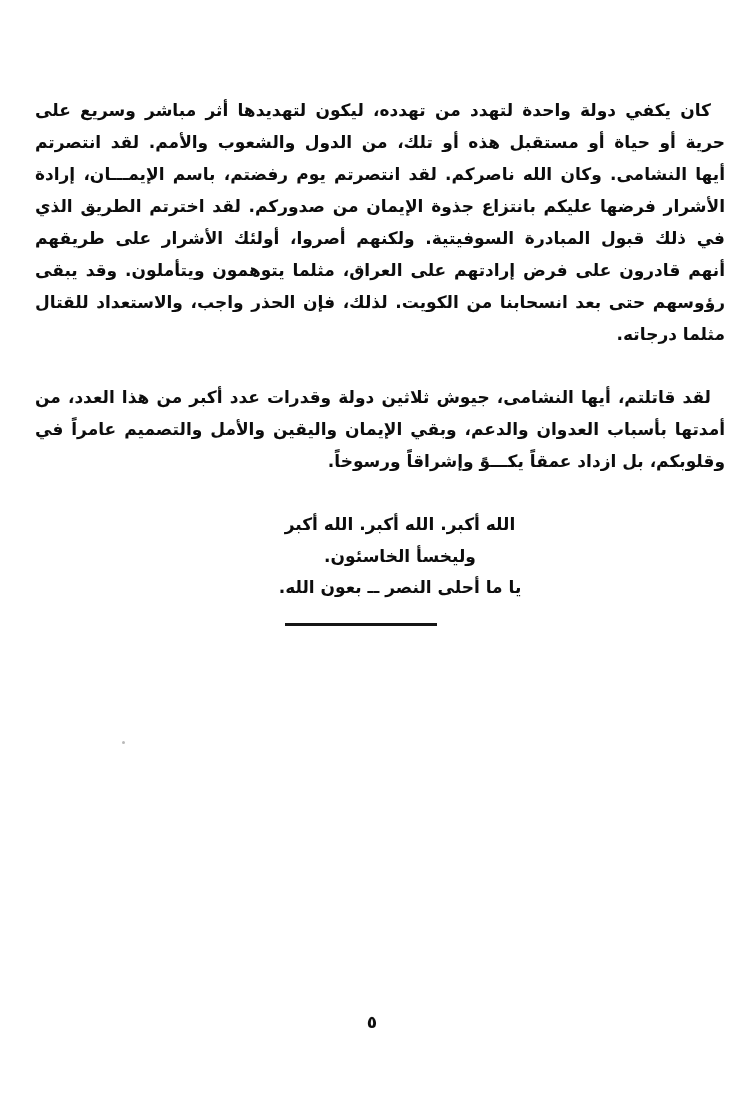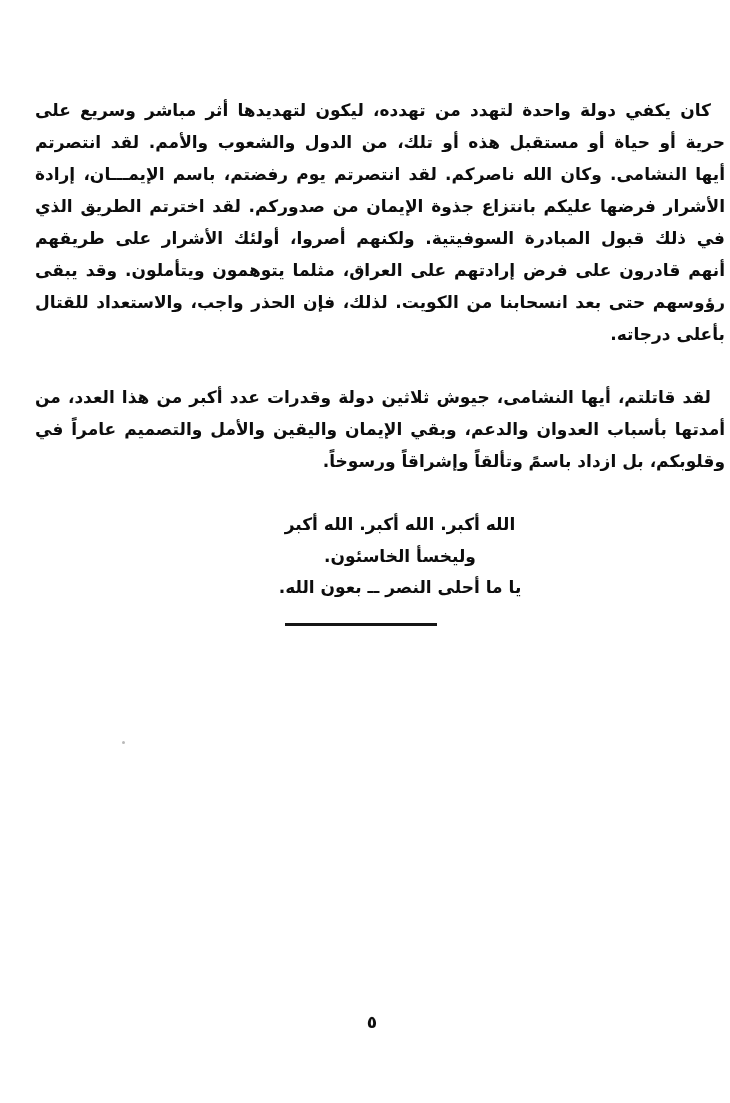--- a/index.html
+++ b/index.html
@@ -95,29 +95,29 @@
   <div class="body-text" dir="rtl">
 
     <div>
       <div class="tline indent">كان يكفي دولة واحدة لتهدد من تهدده، ليكون لتهديدها أثر مباشر وسريع على حساب كرامة أو</div>
       <div class="tline">حرية أو حياة أو مستقبل هذه أو تلك، من الدول والشعوب والأمم. لقد انتصرتم بالحق على البـــاطل</div>
       <div class="tline">أيها النشامى. وكان الله ناصركم. لقد انتصرتم يوم رفضتم، باسم الإيمـــان، إرادة الشـــر، التـــي أراد</div>
       <div class="tline">الأشرار فرضها عليكم بانتزاع جذوة الإيمان من صدوركم. لقد اخترتم الطريق الذي اخترتموه، بمـــ</div>
       <div class="tline">في ذلك قبول المبادرة السوفيتية. ولكنهم أصروا، أولئك الأشرار على طريقهم وطريقتهم، متوهميـــن</div>
       <div class="tline">أنهم قادرون على فرض إرادتهم على العراق، مثلما يتوهمون ويتأملون. وقد يبقى أملهم هـــذا فـــ</div>
       <div class="tline">رؤوسهم حتى بعد انسحابنا من الكويت. لذلك، فإن الحذر واجب، والاستعداد للقتال يجـــب أن يكـــو</div>
-      <div class="tline plain">بأعلى درجاته.</div>
+      <div class="tline plain">مثلما درجاته.</div>
     </div>
 
     <div class="para-gap"></div>
 
     <div>
       <div class="tline indent">لقد قاتلتم، أيها النشامى، جيوش ثلاثين دولة وقدرات عدد أكبر من هذا العدد، من الـــدول التـ</div>
       <div class="tline">أمدتها بأسباب العدوان والدعم، وبقي الإيمان واليقين والأمل والتصميم عامراً في صدوركم ونفوس</div>
-      <div class="tline plain">وقلوبكم، بل ازداد باسمً وتألقاً وإشراقاً ورسوخاً.</div>
+      <div class="tline plain">وقلوبكم، بل ازداد عمقاً يكـــوً وإشراقاً ورسوخاً.</div>
     </div>
 
     <div class="para-gap"></div>
 
     <div class="closing">
       <div class="cline">الله أكبر. الله أكبر. الله أكبر</div>
       <div class="cline">وليخسأ الخاسئون.</div>
       <div class="cline">يا ما أحلى النصر ــ بعون الله.</div>
     </div>
 

